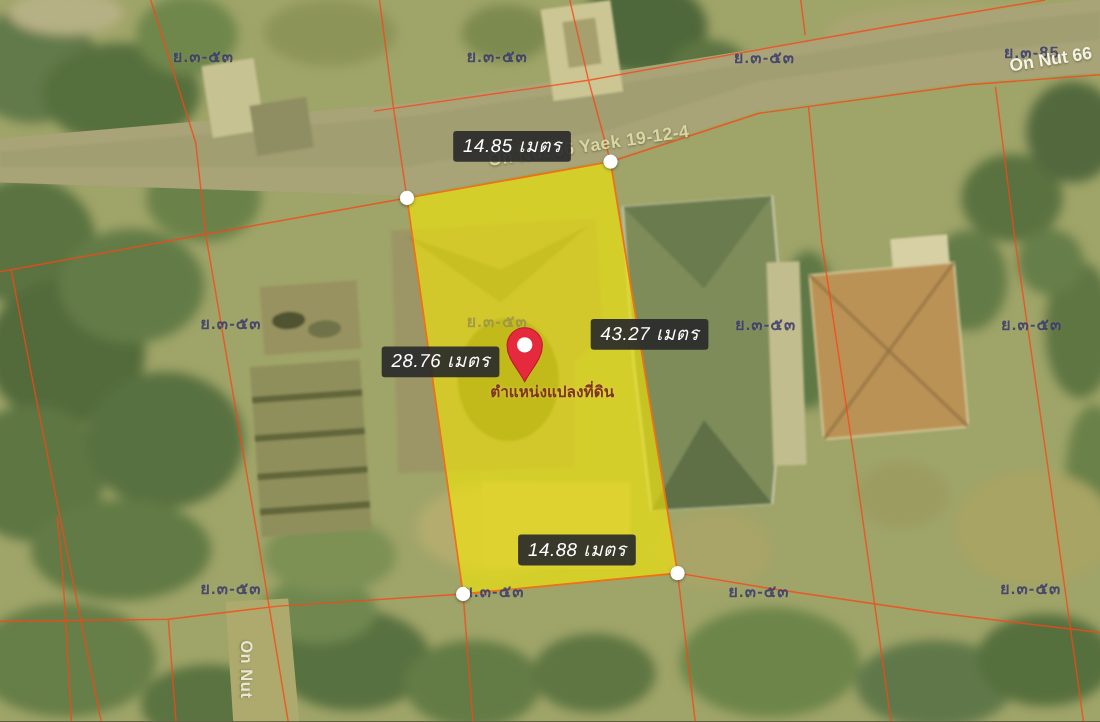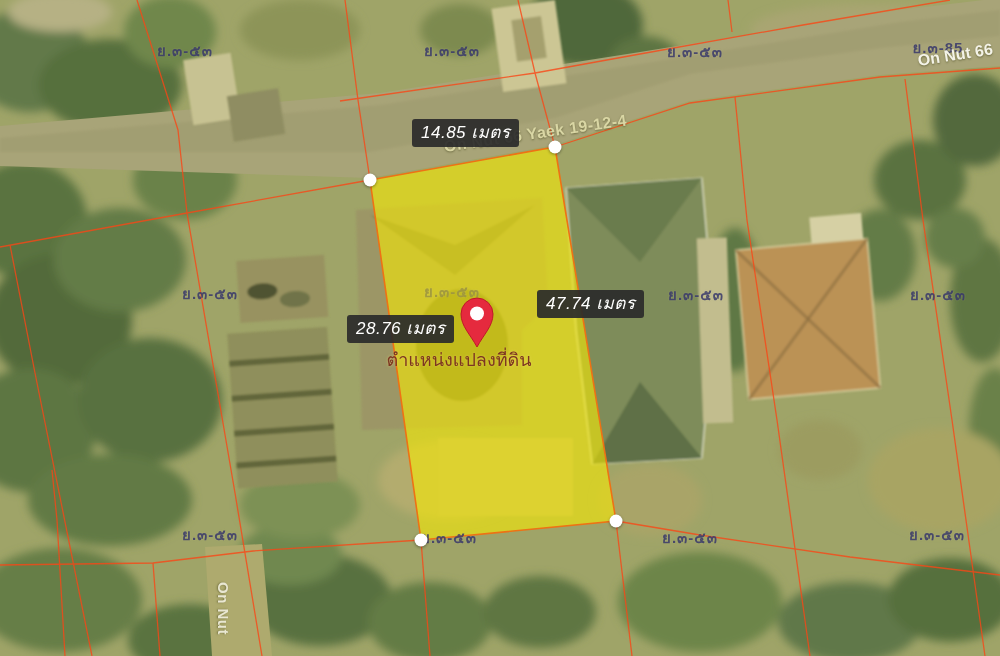--- a/index.html
+++ b/index.html
@@ -75,23 +75,23 @@
   .vertex{
     position:absolute;width:13px;height:13px;border-radius:50%;
     background:#ffffff;
     box-shadow:0 1px 3px rgba(0,0,0,0.4);
     transform:translate(-50%,-50%);
     z-index:35;
   }
   
   #pin{z-index:50;}
   .pin-caption{
-    position:absolute;left:459px;top:345px;
+    position:absolute;left:502px;top:345px;
     transform:translateX(-50%);
-    font-size:18px;font-weight:normal;
+    font-size:14px;font-weight:bold;
     color:#7d3522;
     white-space:nowrap;
     z-index:45;
     text-shadow:0 0 3px rgba(245,220,110,0.55);
   }
 </style>
 </head>
 <body>
 
 <div id="stage">
@@ -232,21 +232,22 @@
   <span class="street main">On Nut 66</span>
   <span class="street side">On Nut</span>
 
   <div class="vertex" style="left:370px;top:180px"></div>
   <div class="vertex" style="left:555px;top:147px"></div>
   <div class="vertex" style="left:616px;top:521px"></div>
   <div class="vertex" style="left:421px;top:540px"></div>
 
   <div class="measure" style="left:412px;top:119px">14.85 เมตร</div>
   <div class="measure" style="left:347px;top:315px">28.76 เมตร</div>
-  <div class="measure" style="left:537px;top:290px">47.74 เมตร</div>
+  <div class="measure" style="left:537px;top:290px">43.27 เมตร</div>
+  <div class="measure" style="left:471px;top:486px">14.88 เมตร</div>
 
   <svg id="pin" class="abs" style="left:456px;top:297px" width="42" height="52" viewBox="0 0 42 52">
     <path d="M21,50 C14,37 5,29 5,17 A16,16 0 1 1 37,17 C37,29 28,37 21,50 Z" fill="#e52a3e" stroke="#c01828" stroke-width="1"></path>
     <circle cx="21" cy="16.5" r="7" fill="#ffffff"></circle>
   </svg>
   <div class="pin-caption">ตำแหน่งแปลงที่ดิน</div>
 
 </div>
 
 </body></html>

